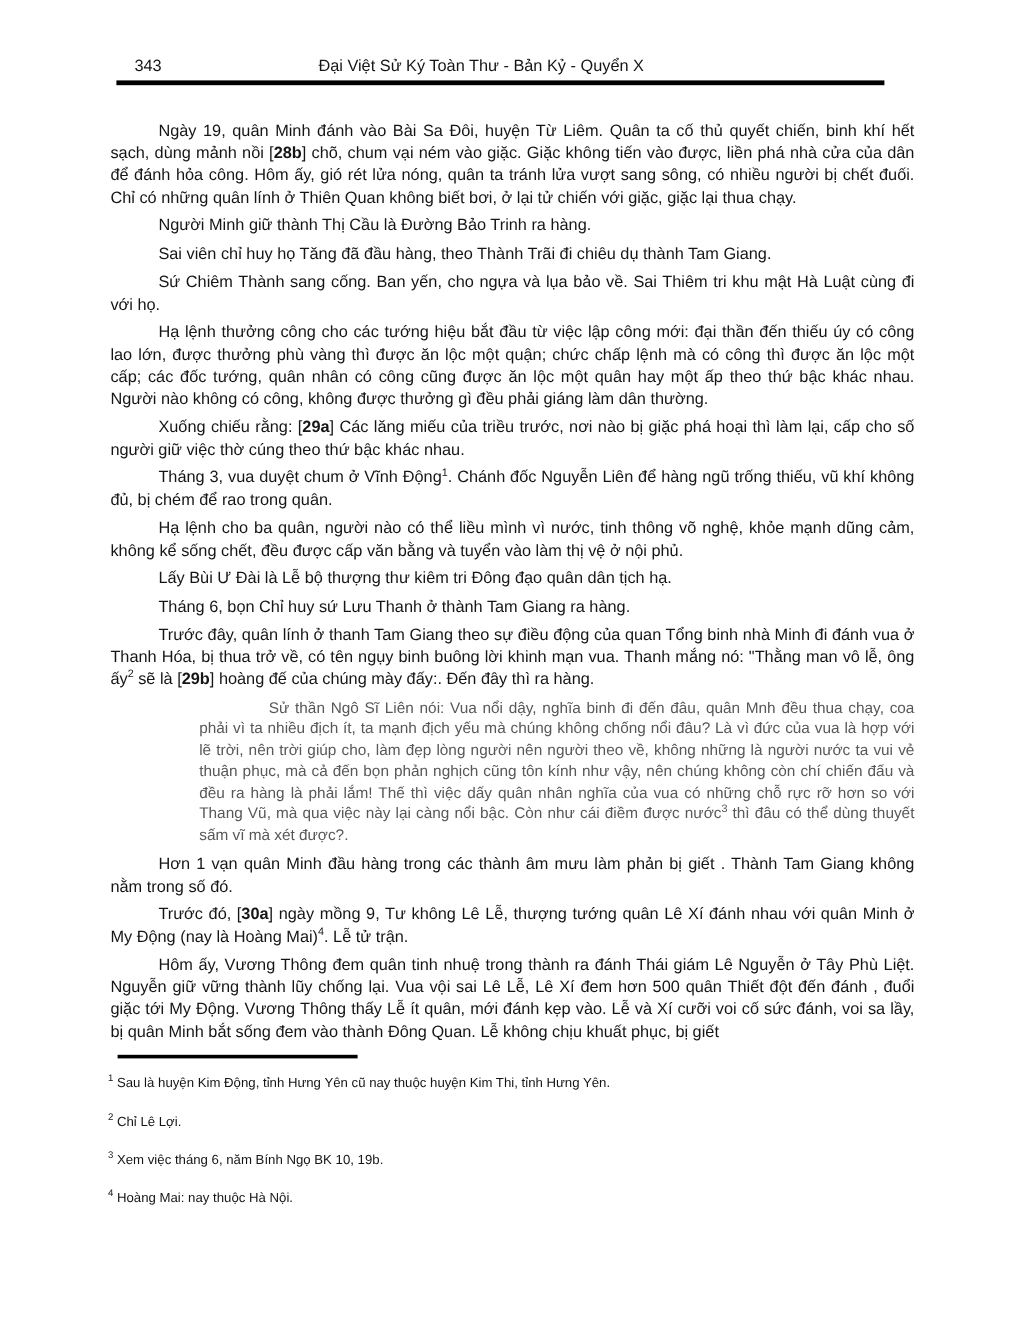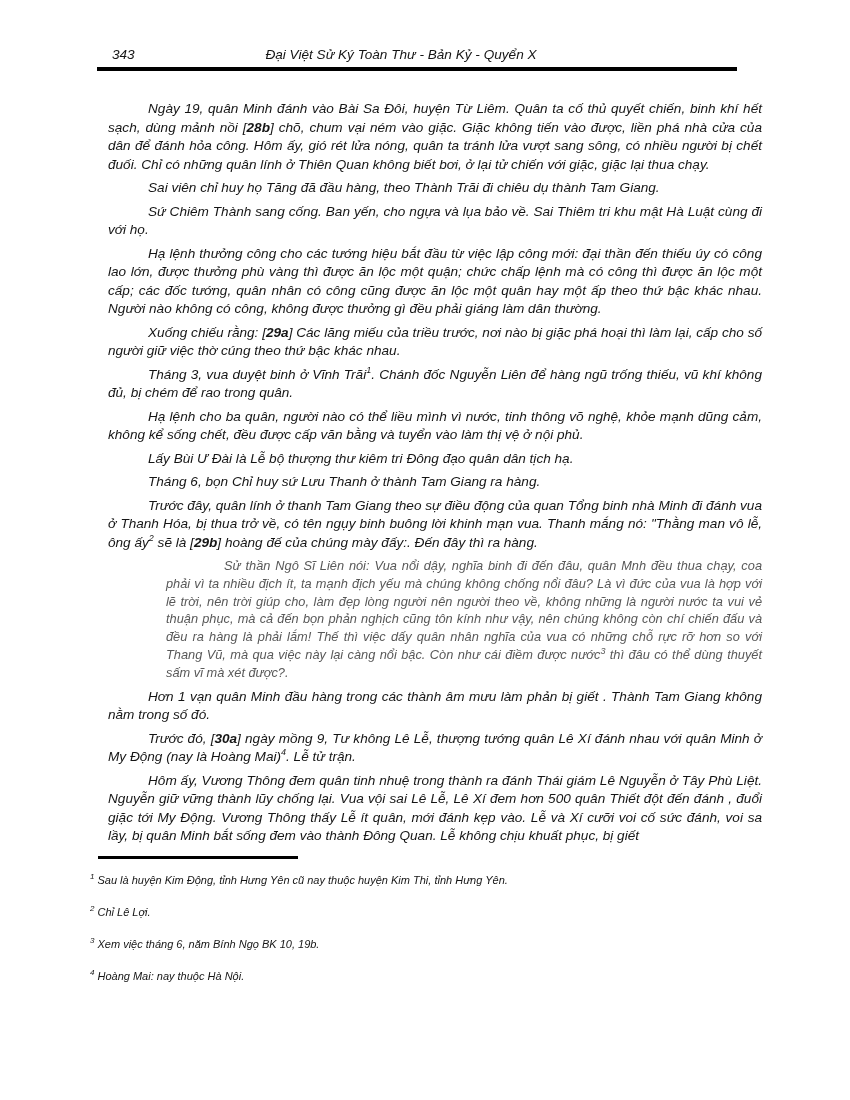--- a/index.html
+++ b/index.html
@@ -13,21 +13,20 @@
     background:#e8e8e8;
     font-family:"Liberation Sans", sans-serif;
   }
   .page{
     position:relative;
     width:850px;
     height:1100px;
     background:var(--bg-color);
     overflow:hidden;
     color:var(--text-color);
-    font-style:italic;
   }
   
   .header{position:relative;height:72px;}
   .page-number{
     position:absolute;left:112px;top:47px;
     font-size:13.6px;line-height:16px;
   }
   .page-title{
     position:absolute;left:81px;top:47px;width:640px;
     text-align:center;font-size:13.6px;line-height:16px;
@@ -37,21 +36,21 @@
     width:640px;height:4px;background:var(--rule-color);
   }
   
   .body-text{
     margin:28px 88px 0 92px;
     font-size:13.6px;
     line-height:18.5px;
     text-align:justify;
   }
   .body-text p.para{
-    margin:0 0 5px 16px;
+    margin:0 0 5px 0;
     text-indent:40px;
   }
   .body-text b{font-weight:bold;}
   sup{
     font-size:9px;
     line-height:0;
     vertical-align:super;
   }
   .quote{
     margin:1px 0 6px 74px;
@@ -80,25 +79,26 @@
 
 <div class="page">
   <div class="header">
     <div class="page-number">343</div>
     <div class="page-title">Đại Việt Sử Ký Toàn Thư - Bản Kỷ - Quyển X</div>
     <div class="header-rule"></div>
   </div>
 
   <div class="body-text">
       <p class="para"><span>Ngày 19, quân Minh đánh vào Bài Sa Đôi, huyện Từ Liêm. Quân ta cố thủ quyết chiến, binh khí hết sạch, dùng mảnh nồi [</span><b>28b</b><span>] chõ, chum vại ném vào giặc. Giặc không tiến vào được, liền phá nhà cửa của dân để đánh hỏa công. Hôm ấy, gió rét lửa nóng, quân ta tránh lửa vượt sang sông, có nhiều người bị chết đuối. Chỉ có những quân lính ở Thiên Quan không biết bơi, ở lại tử chiến với giặc, giặc lại thua chạy.</span></p>
+      <p class="para"><span>Người Minh giữ thành Thị Cầu là Đường Bảo Trinh ra hàng.</span></p>
       <p class="para"><span>Sai viên chỉ huy họ Tăng đã đầu hàng, theo Thành Trãi đi chiêu dụ thành Tam Giang.</span></p>
       <p class="para"><span>Sứ Chiêm Thành sang cống. Ban yến, cho ngựa và lụa bảo về. Sai Thiêm tri khu mật Hà Luật cùng đi với họ.</span></p>
       <p class="para"><span>Hạ lệnh thưởng công cho các tướng hiệu bắt đầu từ việc lập công mới: đại thần đến thiếu úy có công lao lớn, được thưởng phù vàng thì được ăn lộc  một quận; chức chấp lệnh mà có công thì được ăn lộc một cấp; các đốc tướng, quân nhân có công cũng được ăn lộc một quân hay một ấp theo thứ bậc khác nhau. Người nào không có công, không được thưởng gì đều phải giáng làm dân thường.</span></p>
       <p class="para"><span>Xuống chiếu rằng: [</span><b>29a</b><span>] Các lăng miếu của triều trước, nơi nào bị giặc phá hoại thì làm lại, cấp cho số người giữ việc thờ cúng theo thứ bậc khác nhau.</span></p>
-      <p class="para"><span>Tháng 3, vua duyệt binh ở Vĩnh Trãi</span><sup>1</sup><span>. Chánh đốc Nguyễn Liên để hàng ngũ trống thiếu, vũ khí không đủ, bị chém để rao trong quân.</span></p>
+      <p class="para"><span>Tháng 3, vua duyệt chum ở Vĩnh Động</span><sup>1</sup><span>. Chánh đốc Nguyễn Liên để hàng ngũ trống thiếu, vũ khí không đủ, bị chém để rao trong quân.</span></p>
       <p class="para"><span>Hạ lệnh cho ba quân, người nào có thể liều mình vì nước, tinh thông võ nghệ, khỏe mạnh dũng cảm, không kể sống chết, đều được cấp văn bằng và tuyển vào làm thị vệ ở nội phủ.</span></p>
       <p class="para"><span>Lấy Bùi Ư Đài là Lễ bộ thượng thư kiêm tri Đông đạo quân dân tịch hạ.</span></p>
       <p class="para"><span>Tháng 6, bọn Chỉ huy sứ Lưu Thanh ở thành Tam Giang ra hàng.</span></p>
       <p class="para"><span>Trước đây, quân lính ở thanh Tam Giang theo sự điều động của quan Tổng binh nhà Minh đi đánh vua ở Thanh Hóa, bị thua trở về, có tên ngụy binh buông lời khinh mạn vua. Thanh mắng nó: "Thằng man vô lễ, ông ấy</span><sup>2</sup><span> sẽ là [</span><b>29b</b><span>] hoàng đế của chúng mày đấy:. Đến đây thì ra hàng.</span></p>
       <div class="quote"><span>Sử thần Ngô Sĩ Liên nói: Vua nổi dậy, nghĩa binh đi đến đâu, quân Mnh đều thua chạy, coa phải vì ta nhiều địch ít, ta mạnh địch yếu mà chúng không chống nổi đâu? Là vì đức của vua là hợp với lẽ trời, nên trời giúp cho, làm đẹp lòng người nên người theo về, không những là người nước ta vui vẻ thuận phục, mà cả đến bọn phản nghịch cũng tôn kính như vậy, nên chúng không còn chí chiến đấu và đều ra hàng là phải lắm! Thế thì việc dấy quân nhân nghĩa của vua có những chỗ rực rỡ hơn so với Thang Vũ, mà qua việc này lại càng nổi bậc. Còn như cái điềm được nước</span><sup>3</sup><span> thì đâu có thể dùng thuyết sấm vĩ mà xét được?.</span></div>
       <p class="para"><span>Hơn 1 vạn quân Minh đầu hàng trong các thành âm mưu làm phản bị giết . Thành Tam Giang không nằm trong số đó.</span></p>
       <p class="para"><span>Trước đó, [</span><b>30a</b><span>] ngày mồng 9, Tư không Lê Lễ, thượng tướng quân Lê Xí đánh nhau với quân Minh ở My Động (nay là Hoàng Mai)</span><sup>4</sup><span>. Lễ tử trận.</span></p>
       <p class="para"><span>Hôm ấy, Vương Thông đem quân tinh nhuệ trong thành ra đánh Thái giám Lê Nguyễn ở Tây Phù Liệt. Nguyễn giữ vững thành lũy chống lại. Vua vội sai Lê Lễ, Lê Xí đem hơn 500 quân Thiết đột đến đánh , đuổi giặc tới My Động. Vương Thông thấy Lễ ít quân, mới đánh kẹp vào. Lễ và Xí cưỡi voi cố sức đánh, voi sa lầy, bị quân Minh bắt sống đem vào thành Đông Quan. Lễ không chịu khuất phục, bị giết</span></p>
     </div>
 

